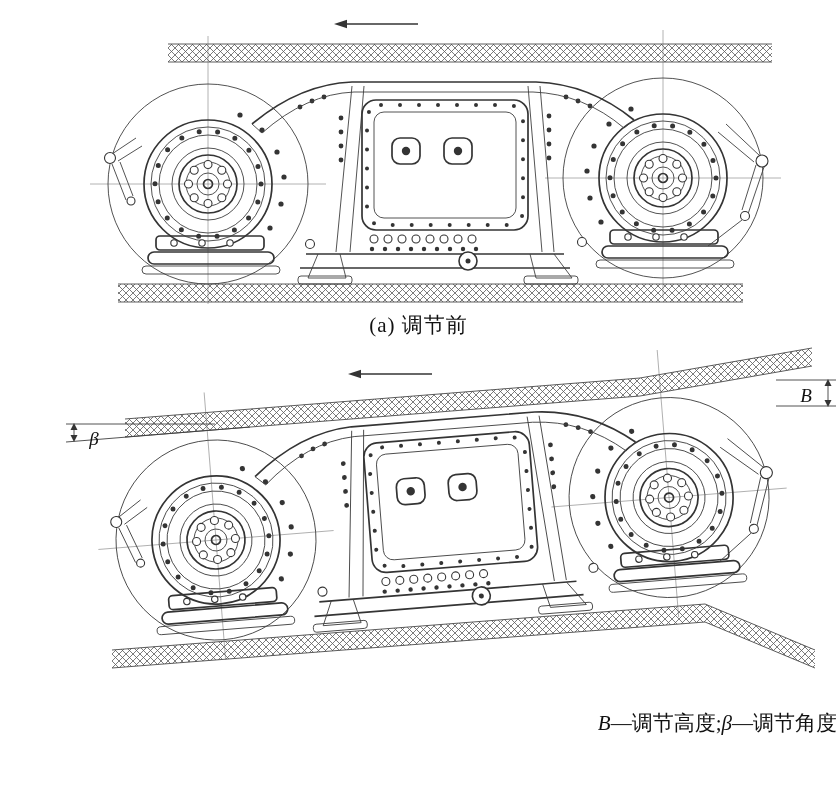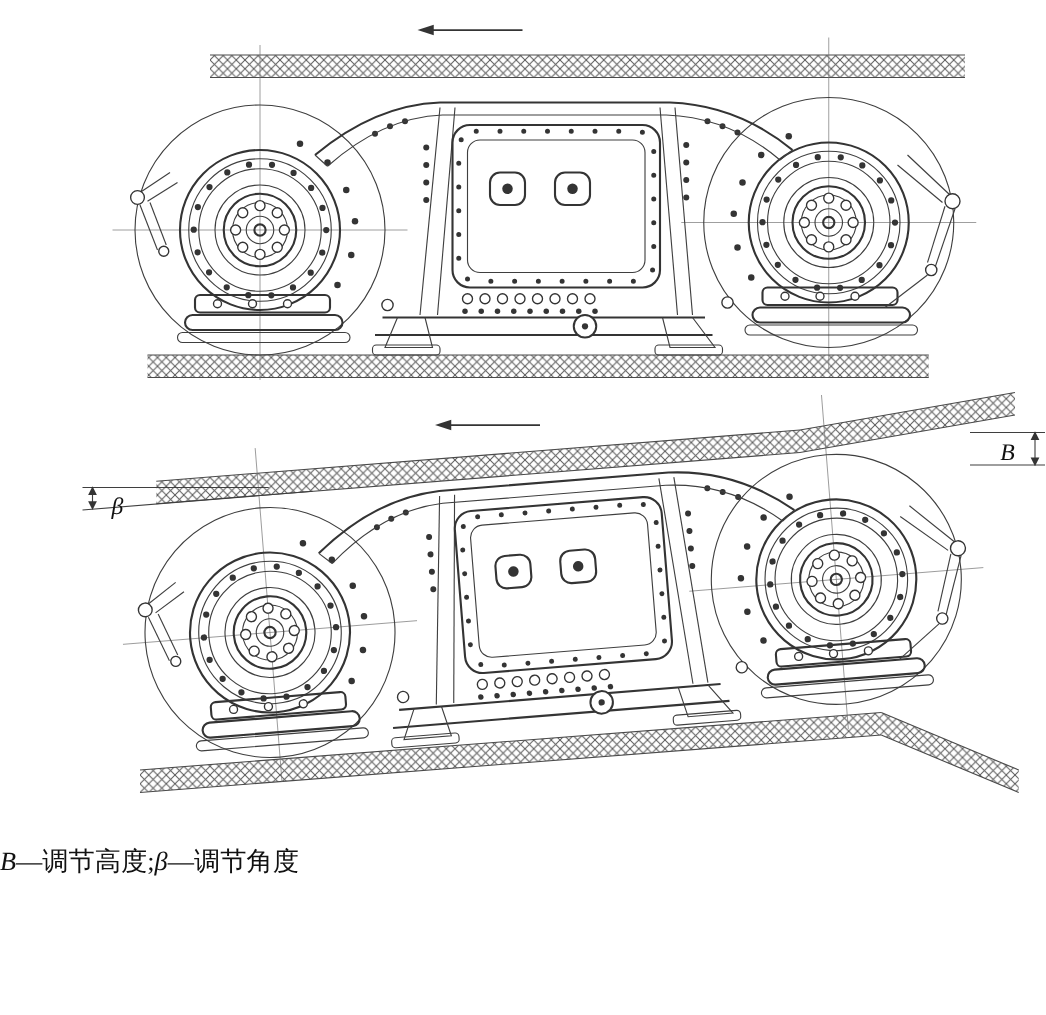--- a/index.html
+++ b/index.html
@@ -1,20 +1,20 @@
 <!DOCTYPE html>
 <html><head>
 <meta charset="utf-8">
 <style>
   html,body{margin:0;padding:0;background:#ffffff;}
   body{width:837px;height:812px;font-family:"Liberation Serif","DejaVu Serif",serif;color:#111;}
   .fig{padding-top:6px;width:837px;}
   svg{display:block;margin:0 auto;}
   .cap{text-align:center;font-size:21px;height:34px;line-height:34px;letter-spacing:1px;}
-  .legend{text-align:left;font-size:21px;height:36px;line-height:30px;margin-top:10px;}
+  .legend{text-align:right;font-size:21px;height:36px;line-height:30px;margin-top:10px;}
   .it{font-style:italic;}
   .thin{fill:none;stroke:#3f3f3f;stroke-width:0.9;}
   .med{fill:none;stroke:#343434;stroke-width:1.7;}
   .hair{stroke:#737373;stroke-width:0.55;fill:none;}
   .edge{stroke:#4a4a4a;stroke-width:0.9;fill:none;}
   .dot{fill:#343434;stroke:none;}
   .hollow{fill:#ffffff;stroke:#343434;stroke-width:1.1;}
   .lbl{font-family:"Liberation Serif","DejaVu Serif",serif;font-size:19px;font-style:italic;fill:#111;}
 </style>
 </head>
@@ -194,20 +194,21 @@
       <line class="edge" x1="168" y1="56" x2="772" y2="56"></line>
     </g>
     <g>
       <rect x="118" y="278" width="625" height="18" fill="url(#xh)"></rect>
       <line class="edge" x1="118" y1="278" x2="743" y2="278"></line>
       <line class="edge" x1="118" y1="296" x2="743" y2="296"></line>
     </g>
     <use href="#bogie"></use>
   </svg>
 
+  <div class="cap">(a) 调节前</div>
 
   <svg width="837" height="356" viewBox="0 360 837 356">
     <use href="#arrowL" transform="translate(348,392)"></use>
 
     <g>
       <polygon points="125,437 640,396 640,414 125,455" fill="url(#xh)"></polygon>
       <line class="edge" x1="125" y1="437" x2="640" y2="396"></line>
       <line class="edge" x1="125" y1="455" x2="640" y2="414"></line>
       <polygon points="640,396 812,366 812,384 640,414" fill="url(#xh)"></polygon>
       <line class="edge" x1="640" y1="396" x2="812" y2="366"></line>

